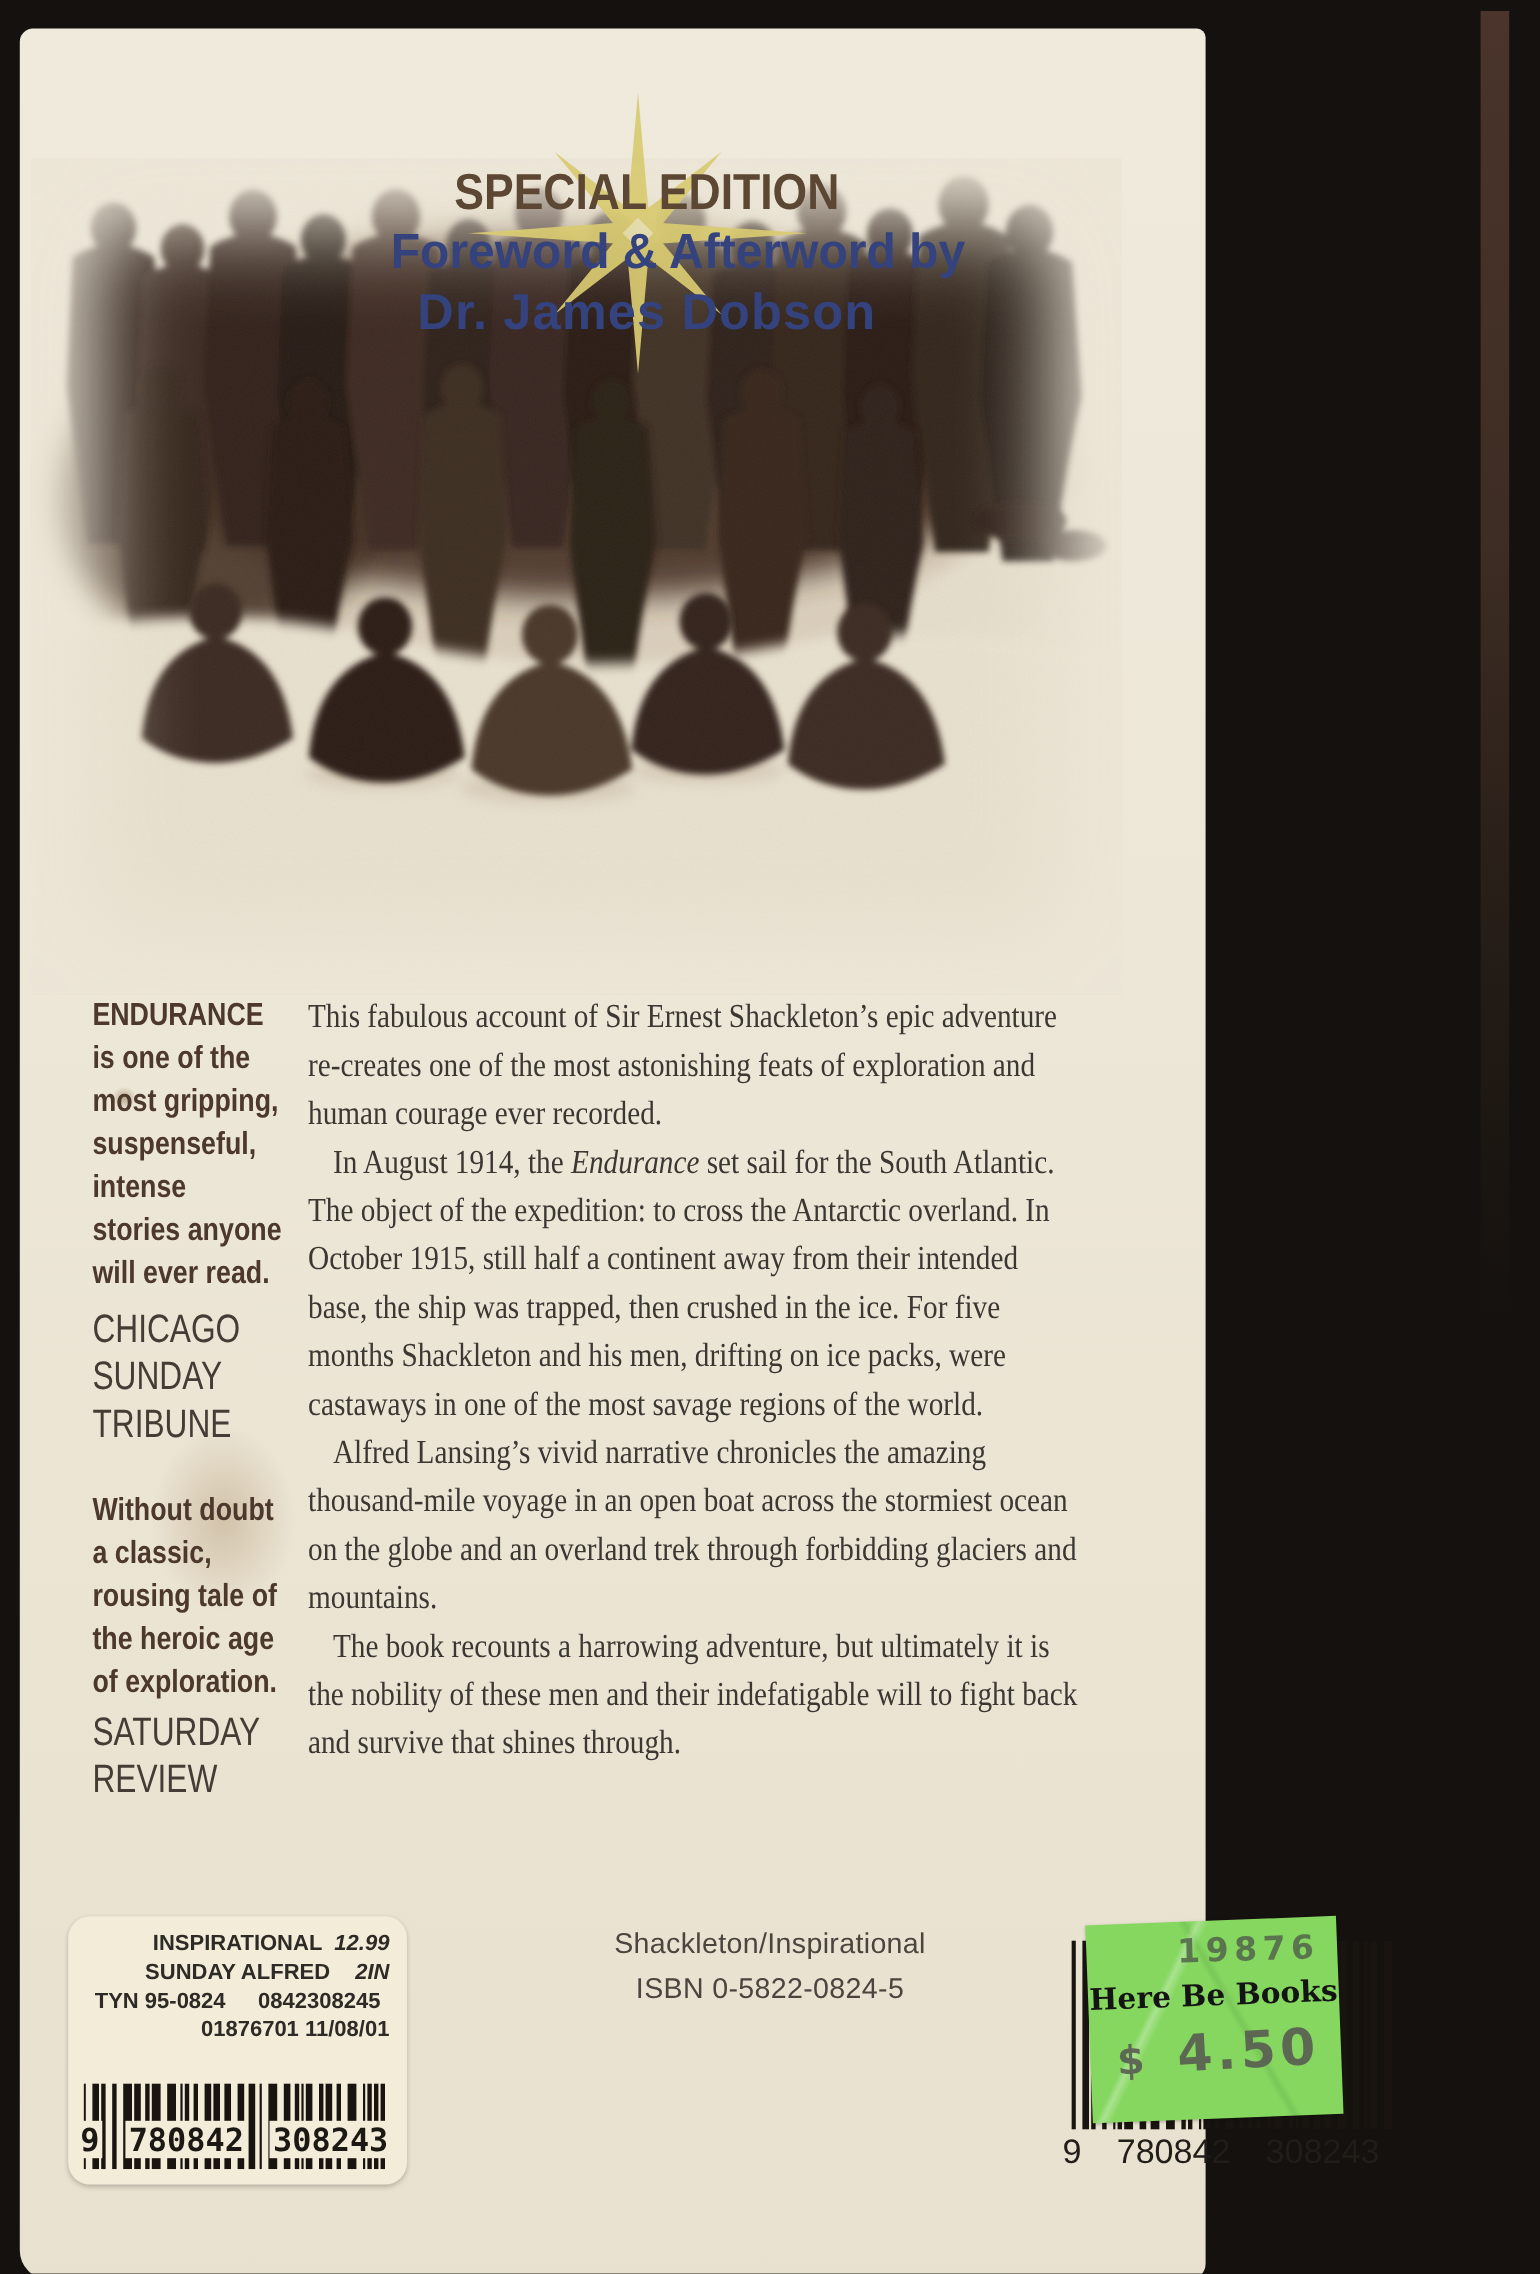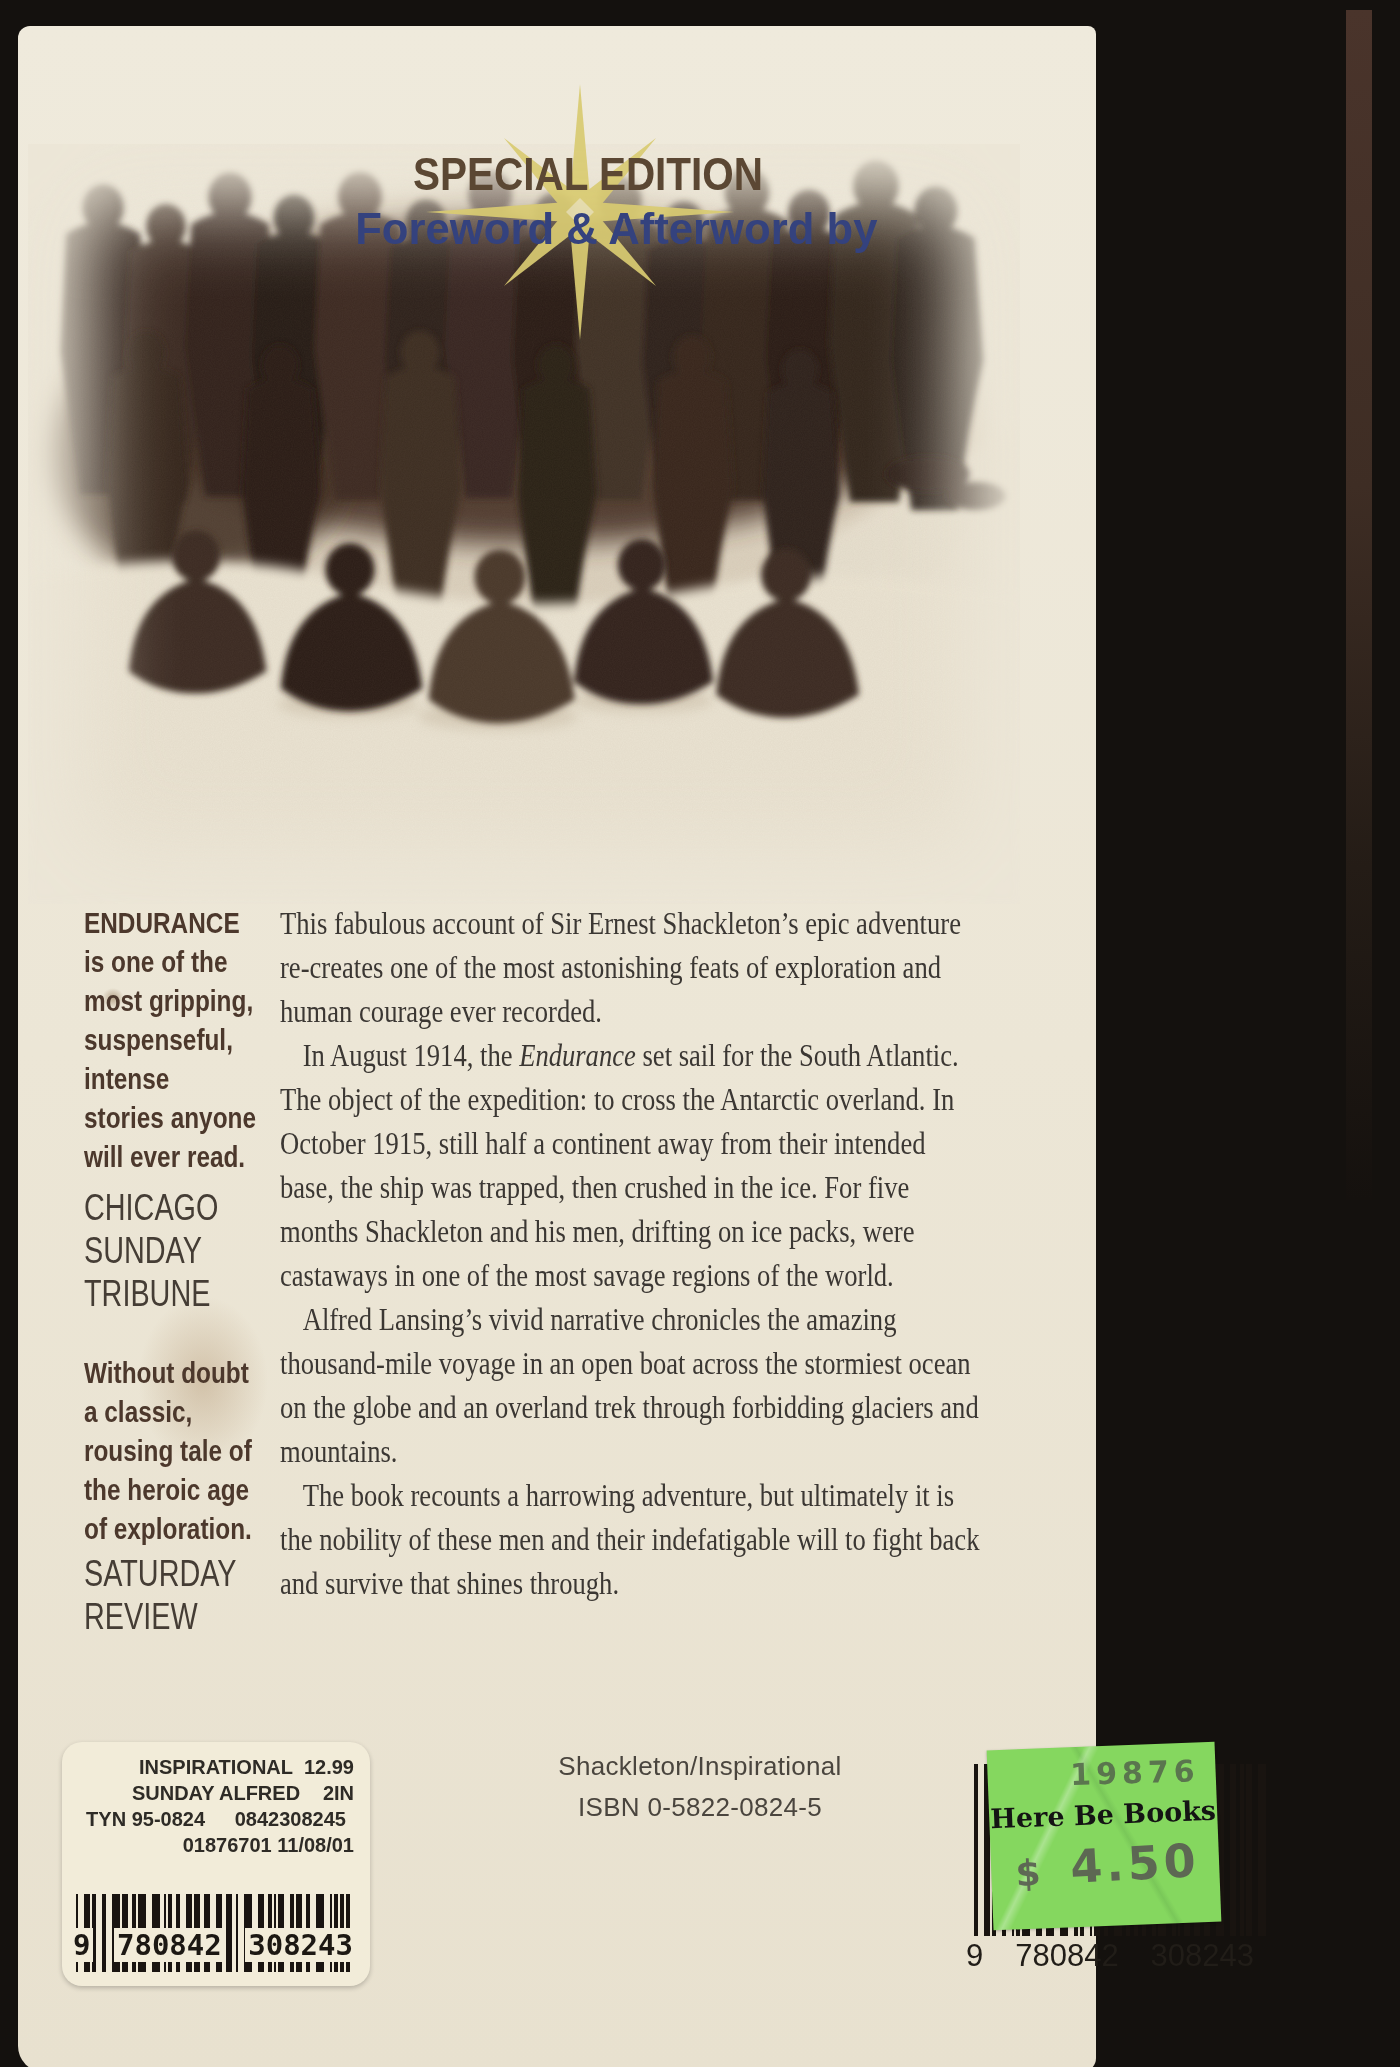--- a/index.html
+++ b/index.html
@@ -51,21 +51,21 @@
       background:radial-gradient(closest-side,rgba(146,104,58,.28),rgba(146,104,58,0));}
   .s2{left:84px;top:962px;width:22px;height:20px;
       background:radial-gradient(closest-side,rgba(120,88,50,.45),rgba(120,88,50,0));}
 
   
   .sticker-white{position:absolute;left:44px;top:1716px;width:308px;height:244px;z-index:5;
       background:#f2ecd9;border-radius:20px;box-shadow:0 2px 5px rgba(0,0,0,.22);
       font-weight:bold;color:#2e2b26;}
   .srow{position:relative;font-size:20px;line-height:26px;text-align:center;padding:0 12px;}
   .srow:first-child{margin-top:12px;}
-  .srow .r{position:absolute;right:16px;top:0;}
+  .srow .r{position:absolute;right:16px;top:0;font-style:italic;}
   .srow.tight{font-size:19.5px;letter-spacing:-.2px;}
   .srow.pair span{margin:0 12px;}
   .srow.right{text-align:right;padding-right:16px;}
   .smudge{display:inline-block;width:18px;height:16px;margin-left:2px;border-radius:4px;
       background:radial-gradient(circle at 40% 50%,#5d2a22 0%,#4a241d 55%,rgba(74,36,29,0) 100%);
       vertical-align:-2px;}
   .bc-wrap{position:absolute;left:14px;right:14px;top:152px;height:78px;}
   .bars{width:100%;height:100%;overflow:hidden;white-space:nowrap;font-size:0;}
   .bars i{display:inline-block;height:100%;background:#191410;vertical-align:top;}
   .bc-digits{position:absolute;left:0;right:0;top:34px;display:flex;justify-content:space-between;
@@ -198,20 +198,21 @@
         <polygon points="84,60 153,113 160,134 139,127"></polygon>
         <polygon points="236,208 181,141 160,134 167,155"></polygon>
         <polygon points="84,208 139,141 160,134 153,155"></polygon>
       </g>
       <polygon points="160,120 174,134 160,148 146,134" fill="#efe9d8" opacity=".55"></polygon>
     </svg>
 
     <div class="heading">
       <div class="h-special">SPECIAL EDITION</div>
       <div class="h-fore">Foreword &amp; Afterword by</div>
+      <div class="h-dobson">Dr. James Dobson</div>
     </div>
 
     <div class="stain s1"></div>
     <div class="stain s2"></div>
 
     <div class="quote q1">
         <div>ENDURANCE</div>
         <div>is one of the</div>
         <div>most gripping,</div>
         <div>suspenseful,</div>

